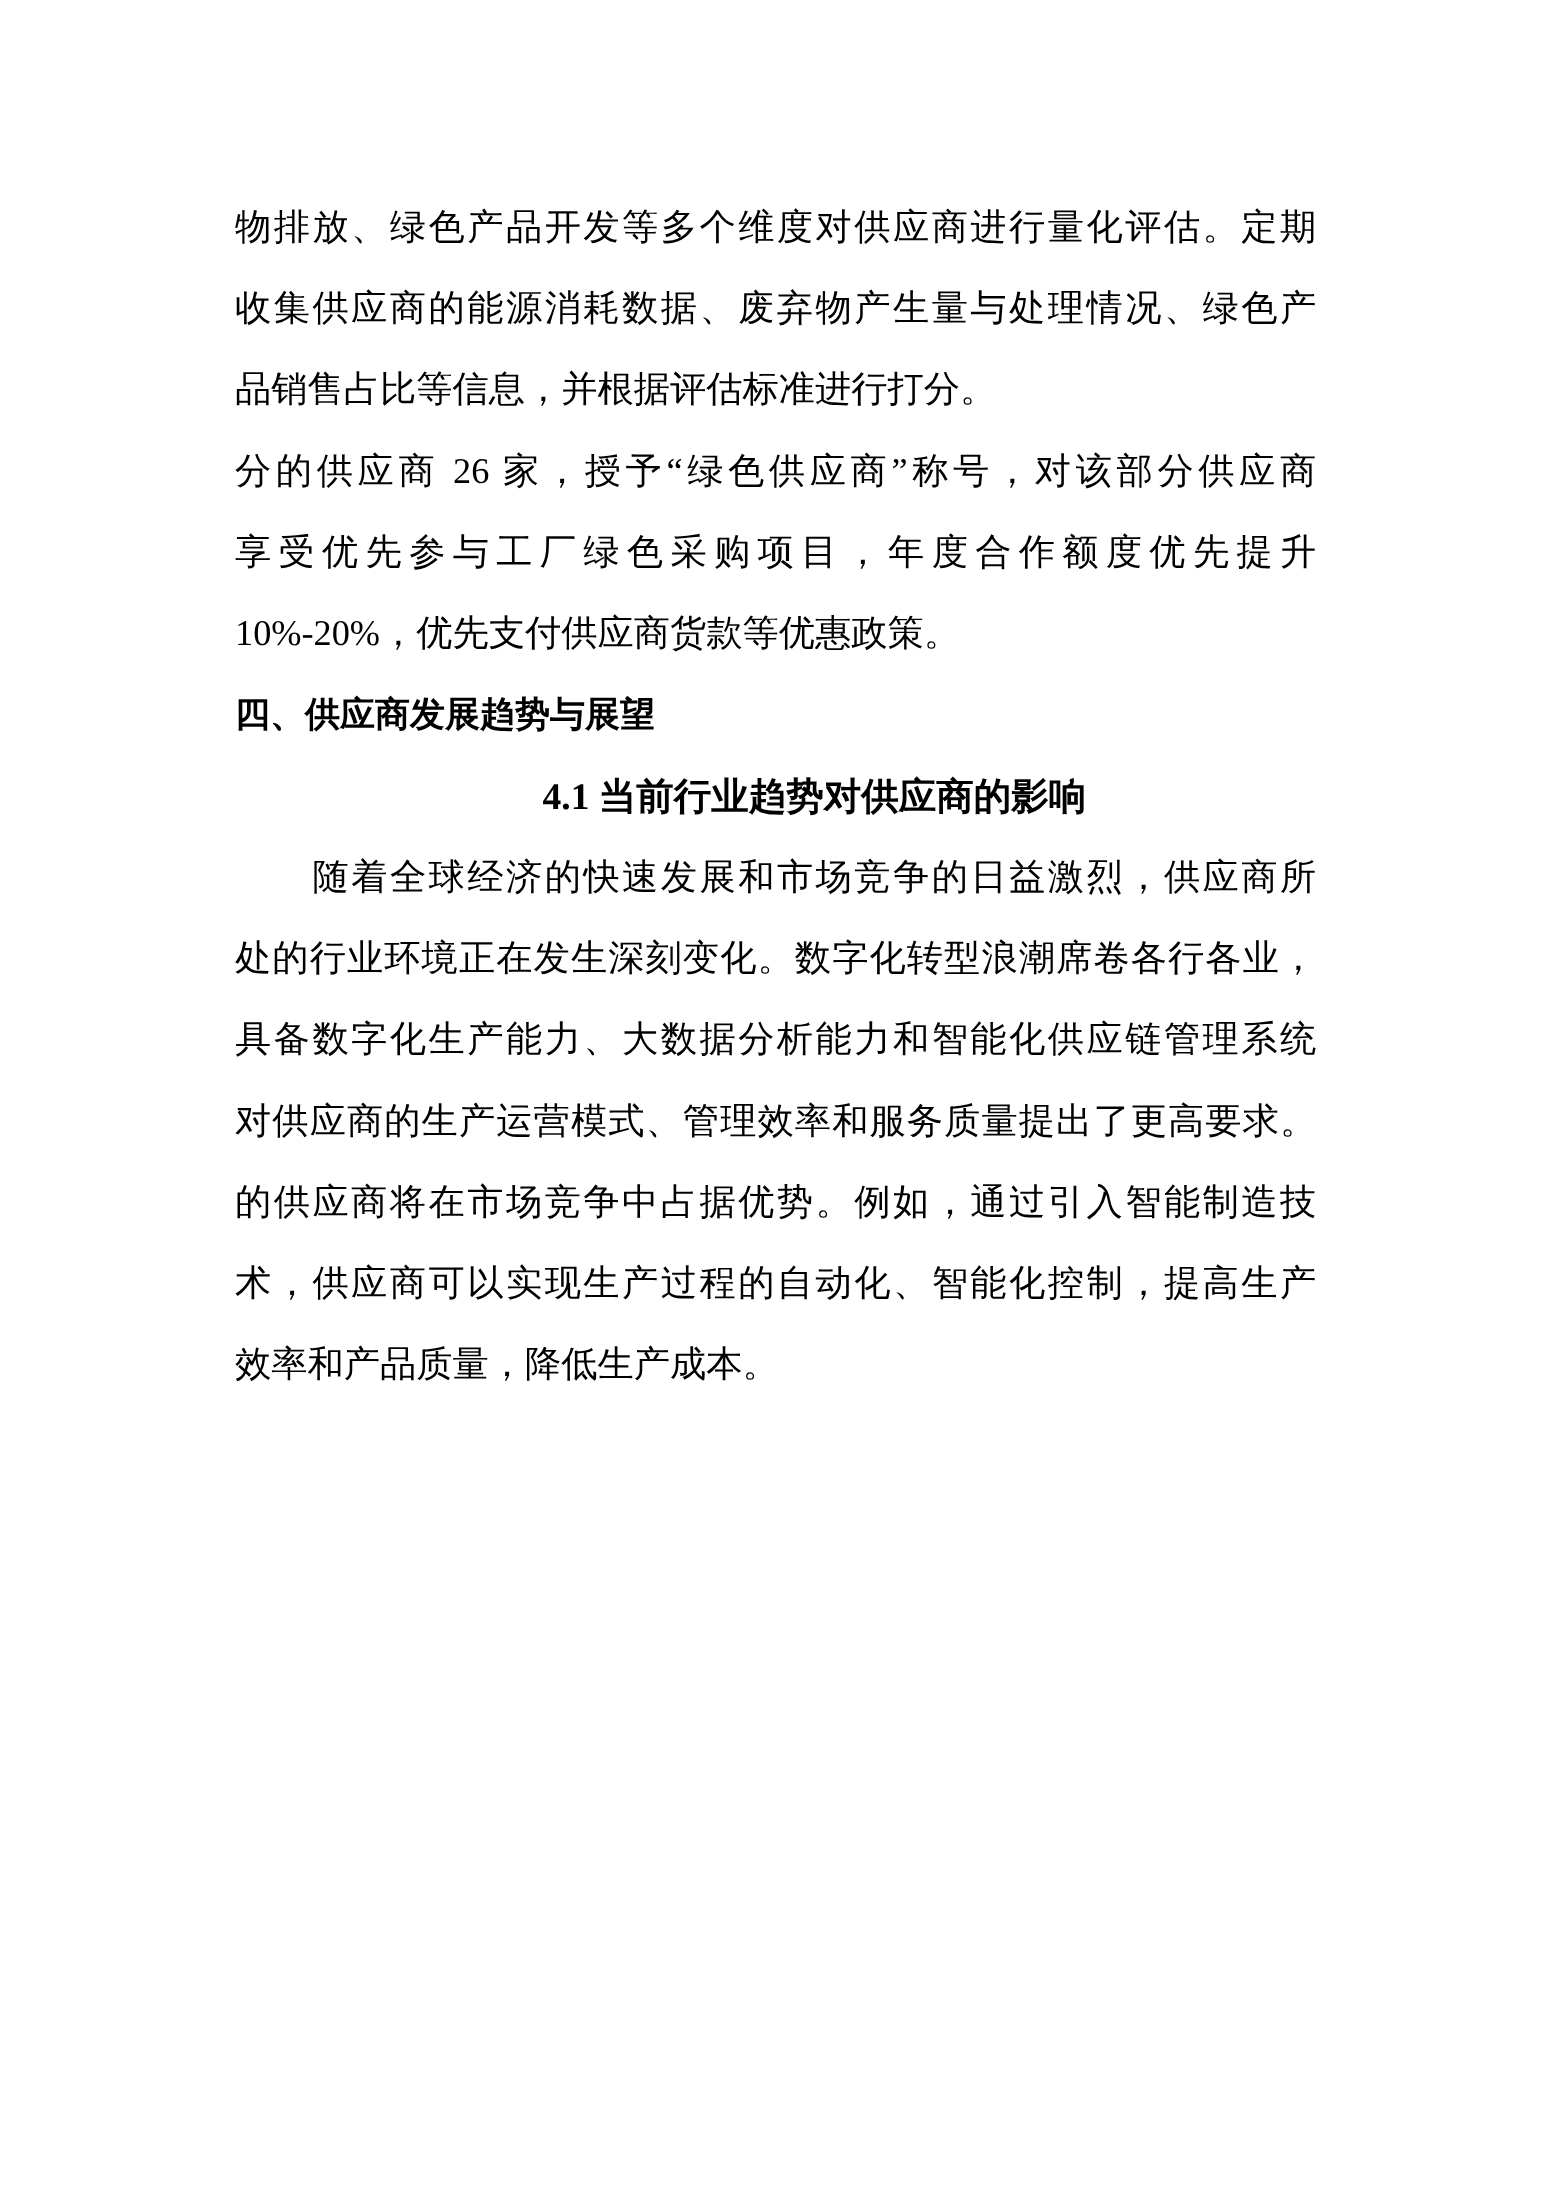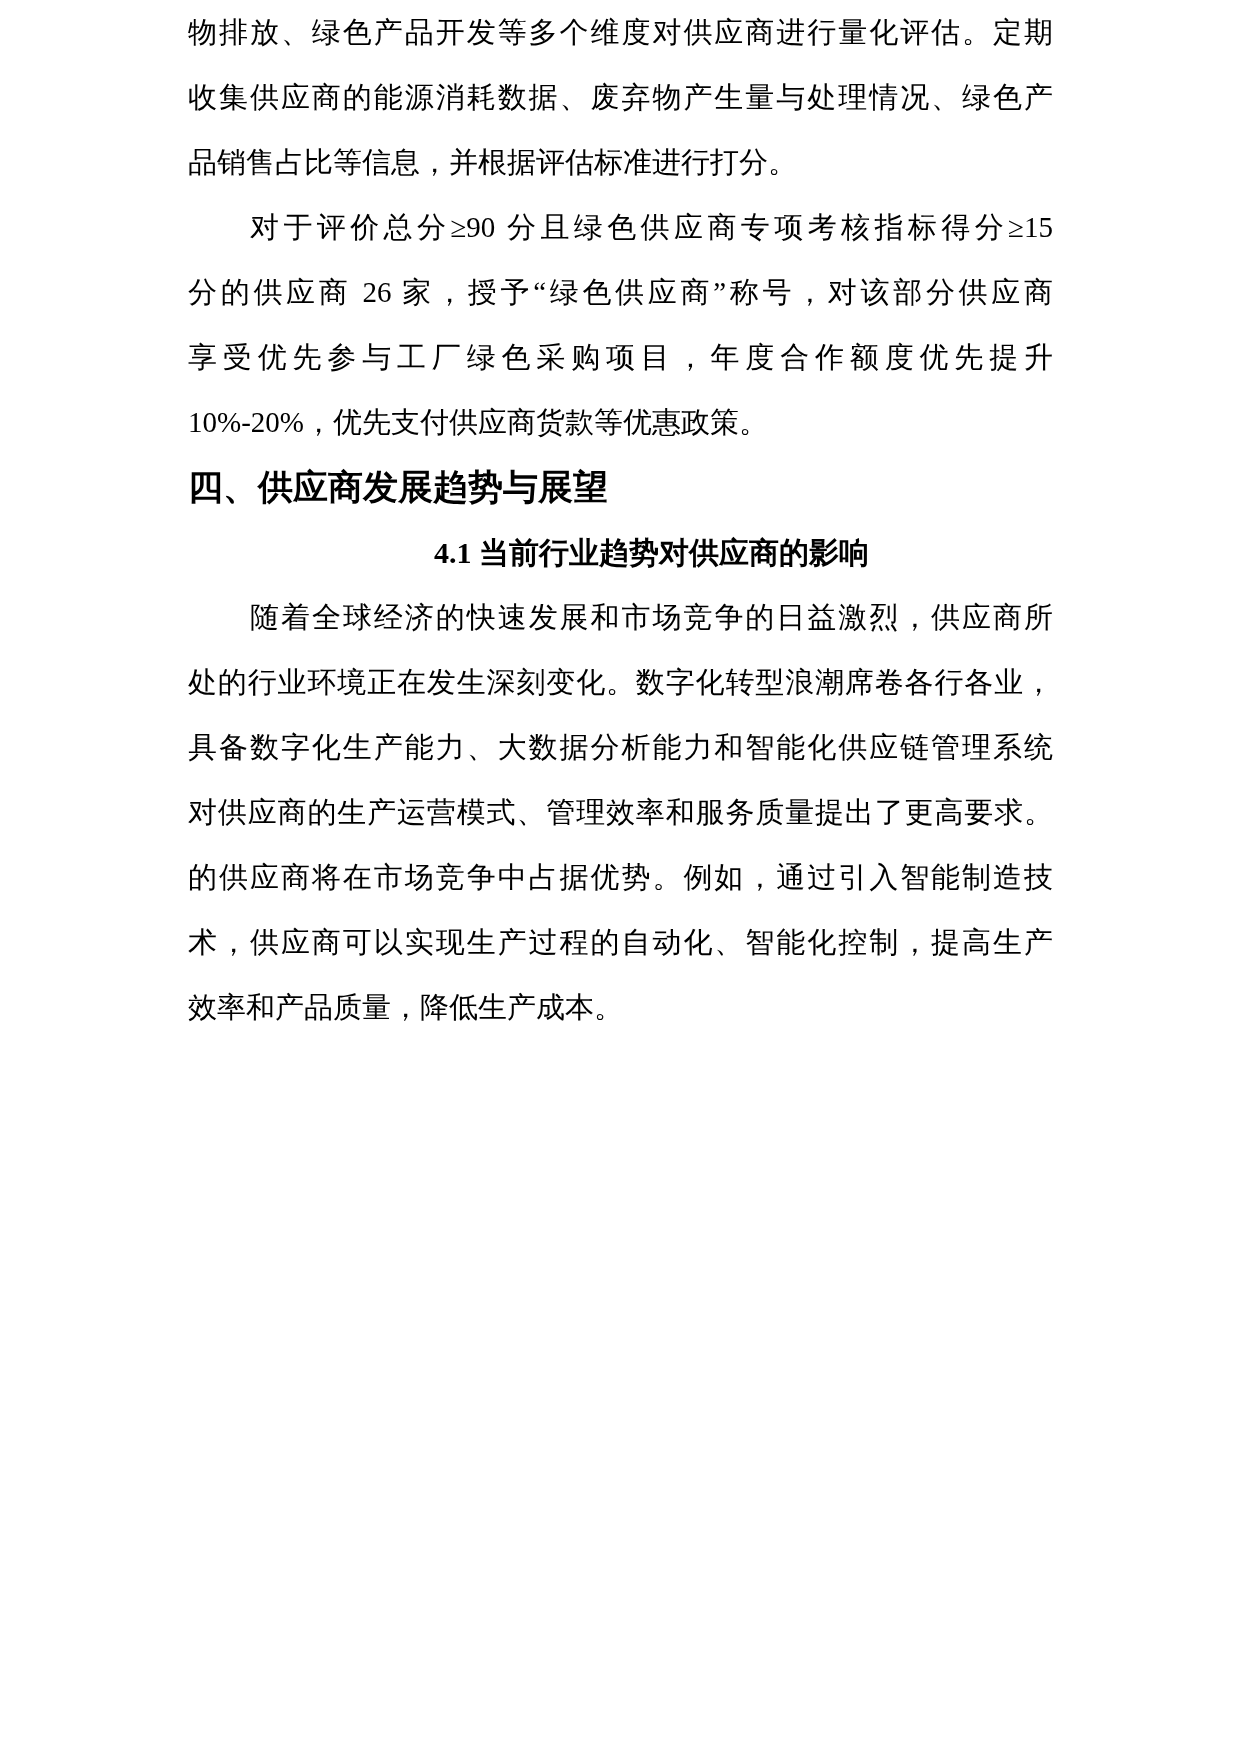--- a/index.html
+++ b/index.html
@@ -11,20 +11,21 @@
     width: 1241px;
     height: 1754px;
     position: relative;
     overflow: hidden;
   }
   .page {
     width: 1241px;
     height: 1754px;
     background: #ffffff;
     box-sizing: border-box;
+    padding-top: 150px;
     padding-left: 188px;
     padding-right: 188px;
     color: #000000;
     font-family: "Liberation Serif", "DejaVu Serif", serif;
   }
   .content {
     width: 865px;
   }
   .line {
     font-size: 29px;
@@ -36,21 +37,21 @@
     color: #000000;
   }
   .line.last {
     text-align-last: left;
   }
   .line.ind {
     padding-left: 62px;
     box-sizing: border-box;
   }
   .h1-line {
-    font-size: 35px;
+    font-size: 28px;
     font-weight: bold;
     line-height: 65px;
     height: 65px;
     text-align: left;
     color: #000000;
   }
   .h2-line {
     font-size: 30px;
     font-weight: bold;
     line-height: 65px;
@@ -67,21 +68,20 @@
 <div class="page">
   <div class="content">
 
     <div>
       <div class="line">物排放、绿色产品开发等多个维度对供应商进行量化评估。定期</div>
       <div class="line">收集供应商的能源消耗数据、废弃物产生量与处理情况、绿色产</div>
       <div class="line last">品销售占比等信息，并根据评估标准进行打分。</div>
     </div>
 
     <div>
-      <div class="line ind">对于评价总分≥90 分且绿色供应商专项考核指标得分≥15</div>
       <div class="line">分的供应商 26 家，授予“绿色供应商”称号，对该部分供应商</div>
       <div class="line">享受优先参与工厂绿色采购项目，年度合作额度优先提升</div>
       <div class="line last">10%-20%，优先支付供应商货款等优惠政策。</div>
     </div>
 
     <div class="h1-line">四、供应商发展趋势与展望</div>
 
     <div class="h2-line">4.1 当前行业趋势对供应商的影响</div>
 
     <div>

